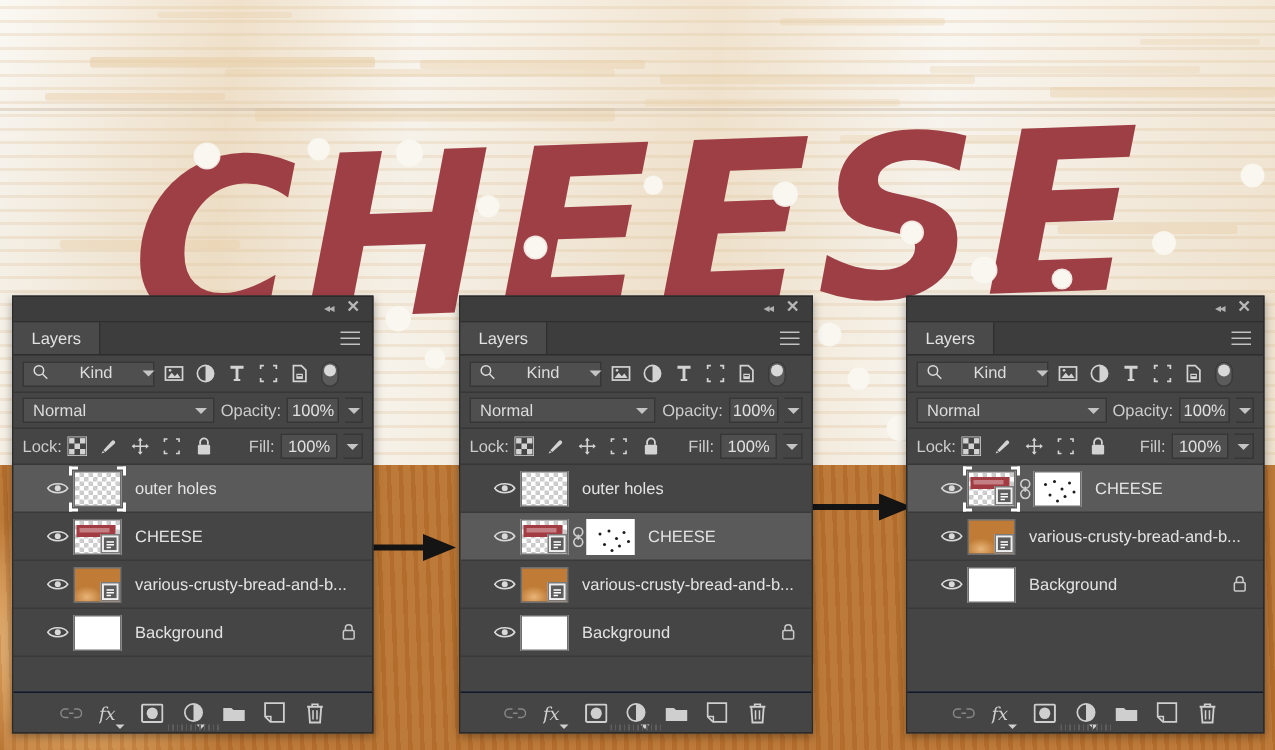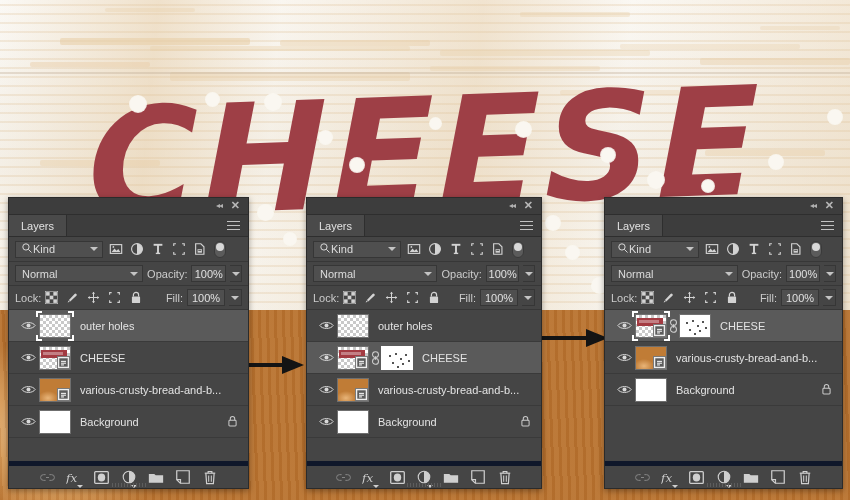--- a/index.html
+++ b/index.html
@@ -93,21 +93,21 @@
   .panel-menu i { display:block; height:1px; background:#c2c2c2; margin-bottom:3px; }
 
   .row {
     display:flex; align-items:center; flex:0 0 auto;
     background:#454545; border-bottom:1px solid #373737;
     padding:0 6px; height:24px; gap:4px;
   }
   .row.filter { height:25px; }
 
   .kind-select {
-    display:flex; align-items:center; gap:0;
+    display:flex; align-items:center; gap:20px;
     background:#4f4f4f; border:1px solid #363636; height:17px;
     padding:0 4px 0 5px; width:88px; color:#dcdcdc; font-size:11px;
     position:relative;
   }
   .kind-select .cap { flex:1; }
   .chev { width:0;height:0;border-left:4px solid transparent;border-right:4px solid transparent;border-top:4px solid #c4c4c4; }
 
   .ficon { width:17px; height:17px; display:flex; align-items:center; justify-content:center; color:#d3d3d3; }
   .ficon svg { display:block; }
 
@@ -130,21 +130,21 @@
   .numchev { width:13px;height:17px;display:flex;align-items:center;justify-content:center;
              background:#454545;border:1px solid #363636;border-left:none; }
 
   .lock-icons { display:flex; align-items:center; gap:8px; }
   .lockbtn { width:13px;height:13px;display:flex;align-items:center;justify-content:center;color:#d3d3d3; }
 
   
   .layers-list { flex:1 1 auto; background:#454545; overflow:hidden; }
   .layer-row {
     display:flex; align-items:center; height:32px;
-    border-bottom:1px solid #3a3a3a; padding-left:8px; position:relative;
+    border-bottom:1px solid #3a3a3a; padding-left:18px; position:relative;
   }
   .layer-row.selected { background:#5a5a5a; }
   .eye { width:22px; display:flex; align-items:center; justify-content:center; color:#d9d9d9; }
   .thumbwrap { position:relative; display:flex; align-items:center; }
   .thumb {
     width:32px;height:24px;background:#fff;border:1px solid #6f6f6f;position:relative;overflow:hidden;
   }
   .corner-marks { position:absolute; inset:-3px; pointer-events:none; }
   .corner-marks span{position:absolute;width:6px;height:6px;border:2px solid #ffffff;}
   .corner-marks span:nth-child(1){left:0;top:0;border-right:none;border-bottom:none;}
@@ -185,21 +185,21 @@
   .mask-thumb{
     width:32px;height:24px;background:#ffffff;border:1px solid #6f6f6f;position:relative;overflow:hidden;
   }
   .mask-thumb.sel{ border:2px solid #ffffff; }
   .mdot{position:absolute;background:#1b1b1b;border-radius:50%;}
   .layer-name{ margin-left:9px; font-size:11px; color:#e3e3e3; white-space:nowrap; overflow:hidden; }
   .layer-name.italic{ }
   .lock-badge{ position:absolute; right:10px; top:9px; color:#c9c9c9; }
 
   .panel-footer{
-    height:27px; background:#454545; border-top:5px solid #0f172a;
+    height:27px; background:#454545; border-top:1px solid #0f172a;
     display:flex; align-items:center; justify-content:center; gap:0px; flex:0 0 auto;
   }
   .fbtn{ width:27px;height:22px;display:flex;align-items:center;justify-content:center;color:#cfcfcf;position:relative;}
   .fbtn.dim{ color:#888; }
   .fbtn .caret{position:absolute;bottom:0px;right:5px;width:0;height:0;
     border-left:3px solid transparent;border-right:3px solid transparent;border-top:3px solid #cfcfcf;}
   .grip{ position:absolute; bottom:1px; left:50%; transform:translateX(-50%); width:34px; height:4px;
     background:repeating-linear-gradient(90deg,#5d5d5d 0 1px,transparent 1px 3px); }
 </style>
 </head>

